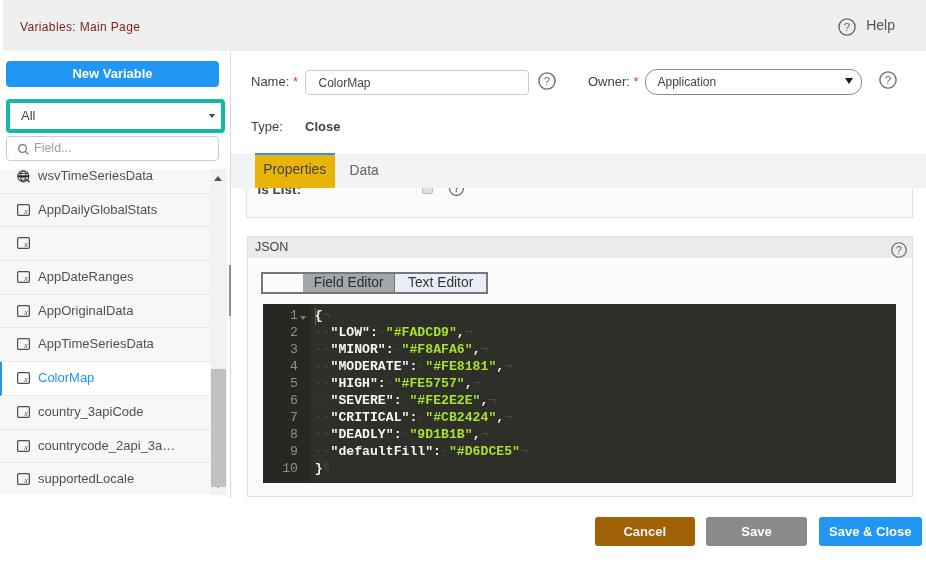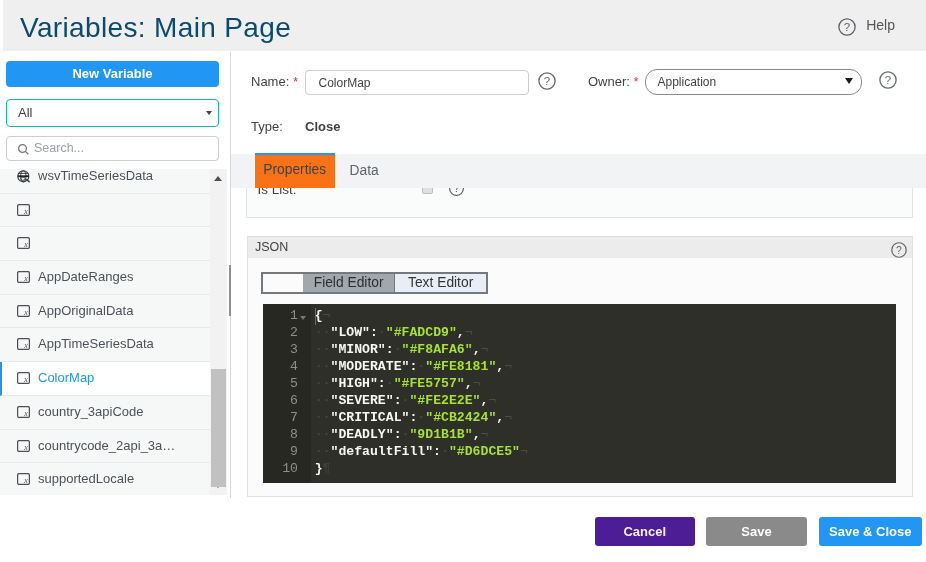--- a/index.html
+++ b/index.html
@@ -2,27 +2,27 @@
 <html><head>
 <meta charset="utf-8">
 <style>
   html,body{margin:0;padding:0;}
   body{width:926px;height:562px;overflow:hidden;background:#fff;
        font-family:"Liberation Sans",sans-serif;-webkit-font-smoothing:antialiased;}
   .page{position:relative;width:926px;height:562px;}
   .abs{position:absolute;}
   
   .header{left:3px;top:0;width:923px;height:51px;background:#efefef;}
-  .title{left:20px;top:2px;height:51px;line-height:51px;font-size:28px;color:#0c4a6e;letter-spacing:0.35px;}
+  .title{left:20px;top:2px;height:51px;line-height:51px;font-size:12px;color:#7f1d1d;letter-spacing:0.35px;}
   .helpwrap{right:31px;top:0;height:51px;line-height:51px;font-size:14px;color:#555;}
   .helpq{left:838.4px;top:17.8px;}
   
   .btn-new{left:6px;top:61px;width:213px;height:26px;background:#2196f3;border-radius:4px;
            color:#fff;font-weight:bold;font-size:13px;text-align:center;line-height:26px;}
-  .sel-all{left:6px;top:99px;width:211px;height:26px;border:1px solid #14b8a6;border-radius:4px;background:#fff;}
+  .sel-all{left:6px;top:99px;width:211px;height:26px;border:4px solid #14b8a6;border-radius:4px;background:#fff;}
   .sel-all span{position:absolute;left:11px;top:0;line-height:26px;font-size:13px;color:#424242;}
   .caret2{width:0;height:0;border-left:3.5px solid transparent;border-right:3.5px solid transparent;
          border-top:4.8px solid #424242;}
   .caret3{width:0;height:0;border-left:4.8px solid transparent;border-right:4.8px solid transparent;
          border-top:6.4px solid #1a1a1a;}
   .search{left:6px;top:136px;width:211px;height:22.5px;border:1px solid #ccc;border-radius:4px;background:#fff;}
   .search span{position:absolute;left:27px;top:0;line-height:22px;font-size:12.5px;color:#9aa0a6;}
   .divider{left:230px;top:52px;width:1px;height:446px;background:#d8d8d8;}
   .thumb2{left:229px;top:265px;width:2px;height:51px;background:#8f8f8f;}
   
@@ -44,26 +44,26 @@
   .sbar .th{position:absolute;left:1px;top:200px;width:15px;height:118px;background:#c1c1c1;}
   
   .flabel{font-size:13px;color:#424242;}
   .red{color:#e53935;}
   .input-name{left:305px;top:69.5px;width:222px;height:23px;border:1px solid #ccc;border-radius:4px;background:#fff;}
   .input-name span{position:absolute;left:12.5px;top:0;line-height:24px;font-size:12px;color:#424242;}
   .sel-owner{left:645px;top:68.8px;width:215px;height:24.3px;border:1px solid #8a8a8a;border-radius:12px;background:#fff;}
   .sel-owner span{position:absolute;left:11.5px;top:0;line-height:25px;font-size:12px;color:#424242;}
   
   .tabband{left:231px;top:153.5px;width:695px;height:34px;background:#f2f3f4;}
-  .tabactive{left:254.5px;top:153px;width:80.5px;height:34.5px;background:#f97316;border-top:2.5px solid #2196f3;}
+  .tabactive{left:254.5px;top:153px;width:80.5px;height:34.5px;background:#eab308;border-top:2.5px solid #2196f3;}
   .tabactive span{display:block;text-align:center;line-height:30px;font-size:13.8px;color:#424242;}
   .tabdata{left:349.5px;top:155.5px;height:32px;line-height:30px;font-size:13.8px;color:#5f6368;}
   
   .panel1{left:246.4px;top:187.7px;width:664.3px;height:29px;background:#fafbfb;
-          border:1px solid #e2e2e2;border-top:none;overflow:hidden;}
+          border:1px solid #e2e2e2;border-top:none;overflow:hidden;font-weight:bold;}
   .panel1 .lbl{position:absolute;left:10px;top:-6px;font-size:13.5px;color:#424242;}
   .panel1 .cb{position:absolute;left:174.9px;top:-4.5px;width:9.2px;height:9.2px;border:1.2px solid #bdbdbd;
               border-radius:2px;background:#e0e0e0;}
   .panel1 .q{position:absolute;left:201.6px;top:-6.7px;}
   
   .panel2{left:247px;top:235.7px;width:663.7px;height:259.8px;background:#fbfbfb;border:1px solid #e0e0e0;}
   .jhead{position:absolute;left:0;top:0;width:100%;height:21px;background:#ececec;}
   .jhead span{position:absolute;left:7px;top:0;line-height:21px;font-size:12.5px;color:#424242;}
   .jhead svg{position:absolute;right:5px;top:5px;}
   .segs{position:absolute;left:13.1px;top:35.4px;width:183.1px;height:17.7px;border:2px solid #74797e;display:flex;padding-left:40px;}
@@ -80,21 +80,21 @@
   .code div{padding-left:4.2px;white-space:pre;color:#f8f8f2;font-weight:bold;}
   .g{color:#a6e22e;}
   .ws{color:#464740;}
   .eol{color:#4b4c45;font-weight:normal;}
   .pil{color:#41423b;font-weight:normal;}
   .fold{position:absolute;left:37.5px;top:12.2px;width:0;height:0;border-left:3.5px solid transparent;
         border-right:3.5px solid transparent;border-top:4.5px solid #767771;}
   .cursor{position:absolute;left:52.2px;top:4.8px;width:1.8px;height:16.8px;background:#56831d;}
   
   .bbtn{height:29px;border-radius:3px;color:#fff;font-weight:bold;font-size:13px;text-align:center;line-height:29px;}
-  .b1{left:595px;top:517px;width:99.5px;background:#4c1d95;color:#f2f2f2;}
+  .b1{left:595px;top:517px;width:99.5px;background:#a16207;color:#f2f2f2;}
   .b2{left:706px;top:517px;width:101px;background:#8a8a8a;}
   .b3{left:819px;top:517px;width:102.5px;background:#2196f3;}
 </style>
 </head>
 <body>
 <div class="page">
   <div class="abs header"></div>
   <div class="abs title">Variables: Main Page</div>
   <svg class="abs helpq" width="18" height="18" viewBox="0 0 18 18">
       <circle cx="9" cy="9" r="8.1" fill="none" stroke="#5f6368" stroke-width="1.35"></circle>
@@ -105,41 +105,42 @@
   <div class="abs btn-new">New Variable</div>
   <div class="abs sel-all">
       <span>All</span>
       <div class="caret2 abs" style="right:6px;top:11px;"></div>
     </div>
   <div class="abs search">
     <svg class="abs" style="left:10px;top:5.5px;" width="13" height="13" viewBox="0 0 13 13">
         <circle cx="5.5" cy="5.5" r="3.9" fill="none" stroke="#757575" stroke-width="1.25"></circle>
         <line x1="8.4" y1="8.4" x2="11.3" y2="11.3" stroke="#757575" stroke-width="1.25"></line>
       </svg>
-    <span>Search...</span>
+    <span>Field...</span>
   </div>
 
   <div class="abs list">
       <div class="rows">
     <div class="row">
           <svg width="13" height="13" viewBox="0 0 13 13">
             <circle cx="6.3" cy="6.3" r="5.5" fill="none" stroke="#3c4043" stroke-width="1.2"></circle>
             <ellipse cx="6.3" cy="6.3" rx="2.7" ry="5.5" fill="none" stroke="#3c4043" stroke-width="1"></ellipse>
             <line x1="1.4" y1="3.4" x2="11.2" y2="3.4" stroke="#3c4043" stroke-width="1"></line>
             <rect x="0.8" y="5.3" width="11" height="1.8" fill="#222"></rect>
             <ellipse cx="6" cy="8.7" rx="2.2" ry="1.6" fill="none" stroke="#3c4043" stroke-width="1"></ellipse>
             <line x1="9.3" y1="9.3" x2="12.6" y2="12.2" stroke="#3c4043" stroke-width="1.5"></line>
           </svg>
           <span class="lbl">wsvTimeSeriesData</span>
         </div>
     <div class="row">
           <svg width="13" height="12" viewBox="0 0 13 12">
             <rect x="0.6" y="0.6" width="11.8" height="10.8" rx="1.5" fill="none" stroke="#4c5055" stroke-width="1.25"></rect>
             <text x="9" y="10" text-anchor="middle" font-size="8" font-style="italic" fill="#4c5055" font-family="Liberation Serif">x</text>
           </svg>
+          <span class="lbl">AppDailyGlobalStats</span>
         </div>
     <div class="row">
           <svg width="13" height="12" viewBox="0 0 13 12">
             <rect x="0.6" y="0.6" width="11.8" height="10.8" rx="1.5" fill="none" stroke="#4c5055" stroke-width="1.25"></rect>
             <text x="9" y="10" text-anchor="middle" font-size="8" font-style="italic" fill="#4c5055" font-family="Liberation Serif">x</text>
           </svg>
         </div>
     <div class="row">
           <svg width="13" height="12" viewBox="0 0 13 12">
             <rect x="0.6" y="0.6" width="11.8" height="10.8" rx="1.5" fill="none" stroke="#4c5055" stroke-width="1.25"></rect>

